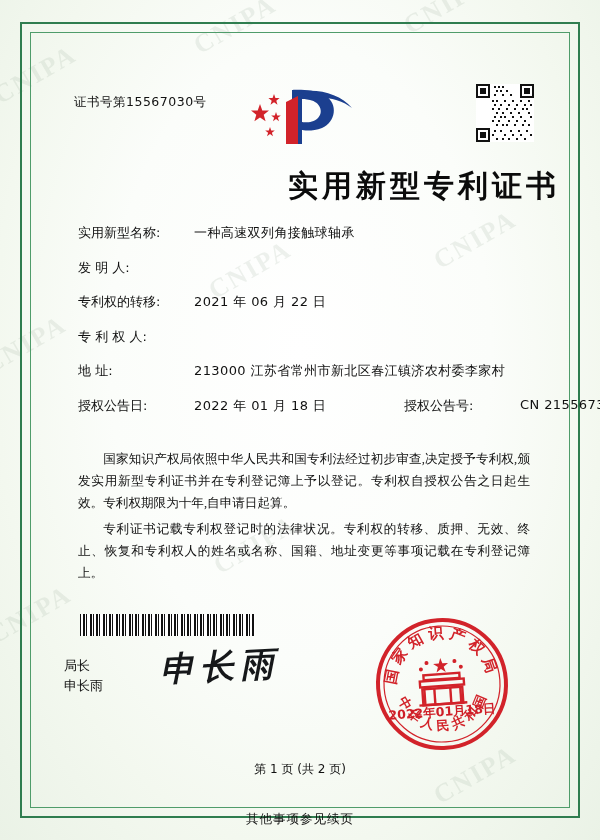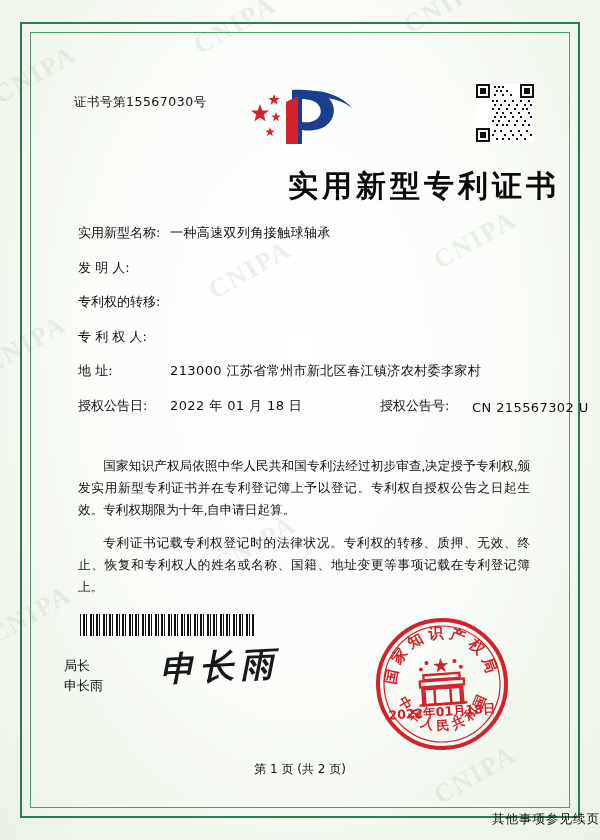--- a/index.html
+++ b/index.html
@@ -129,34 +129,35 @@
   }
 
   .fields {
     position: absolute;
     left: 38px;
     right: 28px;
     top: 180px;
   }
   .field-row {
     display: flex;
-    align-items: flex-end;
+    align-items: flex-start;
     margin-bottom: 16.5px;
     font-size: 13px;
     color: #111;
     font-family: "DejaVu Sans", sans-serif;
   }
   .field-label {
     width: 92px;
     flex: 0 0 92px;
     letter-spacing: 0px;
   }
   .field-value {
     flex: 1 1 auto;
     letter-spacing: 0.4px;
+    margin-left: 24px;
   }
   .field-row.inline-two .field-value {
     flex: 0 0 auto;
     width: 210px;
   }
   .second-label {
     flex: 0 0 auto;
     width: 92px;
     letter-spacing: 0px;
   }
@@ -166,21 +167,21 @@
     left: 38px;
     right: 30px;
     top: 400px;
     font-family: "Liberation Serif", "DejaVu Serif", serif;
     font-size: 12.6px;
     line-height: 22px;
     color: #111;
     text-align: justify;
   }
   .paragraphs p {
-    margin: 11px 0 2px 0;
+    margin: 4px 0 2px 0;
     text-indent: 2em;
   }
 
   .barcode {
     position: absolute;
     left: 40px;
     top: 570px;
     width: 175px;
     height: 22px;
     background: repeating-linear-gradient(90deg,
@@ -240,21 +241,21 @@
     font-size: 12px;
     color: #111;
     font-family: "DejaVu Sans", sans-serif;
   }
 
   .footer-note {
     position: absolute;
     left: 0;
     right: 0;
     bottom: 12px;
-    text-align: right;
+    text-align: center;
     font-size: 12.5px;
     color: #111;
     font-family: "DejaVu Sans", sans-serif;
     z-index: 6;
     letter-spacing: 1px;
   }
 </style>
 </head>
 <body>
 
@@ -384,20 +385,21 @@
     <div class="fields">
       <div class="field-row">
         <span class="field-label">实用新型名称:</span>
         <span class="field-value">一种高速双列角接触球轴承</span>
       </div>
       <div class="field-row">
         <span class="field-label">发 明 人:</span>
       </div>
       <div class="field-row">
         <span class="field-label">专利权的转移:</span>
+        <span class="field-value">2021 年 06 月 22 日</span>
       </div>
       <div class="field-row">
         <span class="field-label">专 利 权 人:</span>
       </div>
       <div class="field-row">
         <span class="field-label">地        址:</span>
         <span class="field-value">213000 江苏省常州市新北区春江镇济农村委李家村</span>
       </div>
       <div class="field-row inline-two">
         <span class="field-label">授权公告日:</span>

